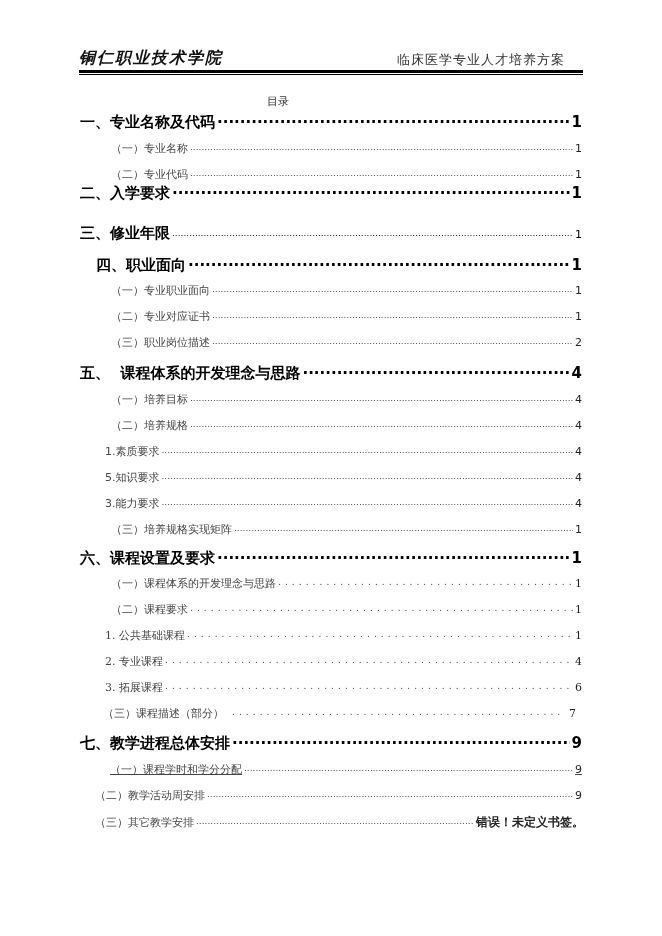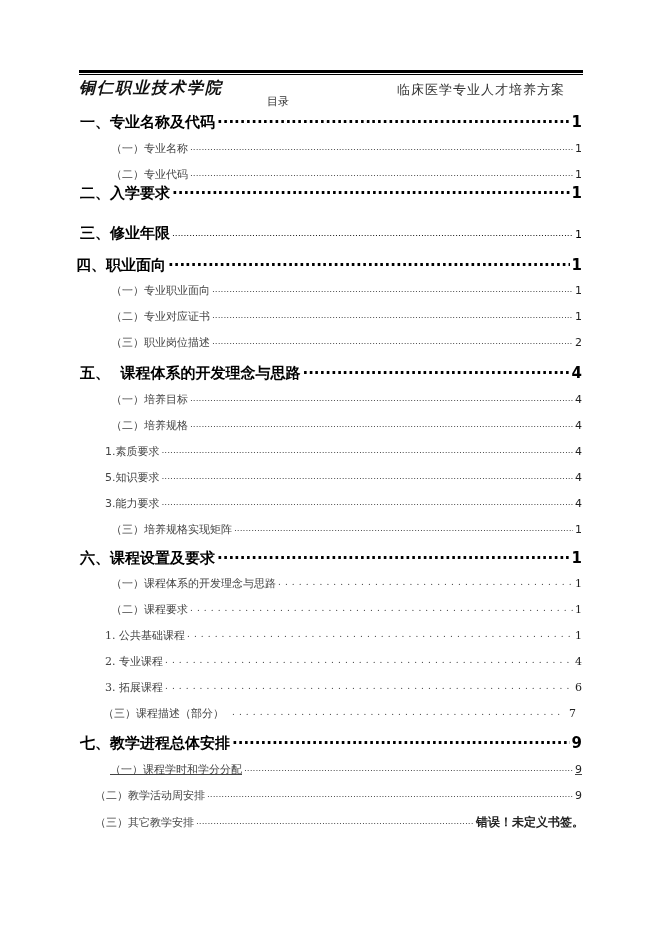--- a/index.html
+++ b/index.html
@@ -2,21 +2,21 @@
 <html><head>
   <meta charset="utf-8">
   <style>
     html, body { margin: 0; padding: 0; background: #ffffff; }
     body {
       width: 662px; height: 936px; position: relative; overflow: hidden;
       font-family: "DejaVu Sans", "Liberation Sans", sans-serif;
       color: #000;
     }
     .header {
-      position: absolute; left: 79px; top: 46px; width: 504px; height: 26px; margin-top: 30px;
+      position: absolute; left: 79px; top: 46px; width: 504px; height: 26px;
     }
     .header-left {
       position: absolute; left: 0; top: 2px;
       font-family: "DejaVu Serif", "Liberation Serif", serif;
       font-size: 16px; font-weight: bold; font-style: italic; letter-spacing: 2px;
       color: #111;
     }
     .header-right {
       position: absolute; right: 18px; top: 5px;
       font-size: 13px; letter-spacing: 1px; color: #333;
@@ -98,21 +98,21 @@
   <div class="entry lvl1" style="left:80px; top:183px;">
     <span class="label">二、入学要求</span>
     <span class="leader"></span>
     <span class="page">1</span>
   </div>
   <div class="entry lvl1 small-leader" style="left:80px; top:224px;">
     <span class="label">三、修业年限</span>
     <span class="leader"></span>
     <span class="page">1</span>
   </div>
-  <div class="entry lvl1" style="left:76px; top:255px;justify-content:space-between;">
+  <div class="entry lvl1" style="left:96px; top:255px;justify-content:space-between;">
     <span class="label">四、职业面向</span>
     <span class="leader"></span>
     <span class="page">1</span>
   </div>
   <div class="entry lvl2" style="left:111px; top:283px;">
     <span class="label">（一）专业职业面向</span>
     <span class="leader"></span>
     <span class="page">1</span>
   </div>
   <div class="entry lvl2" style="left:111px; top:309px;">

